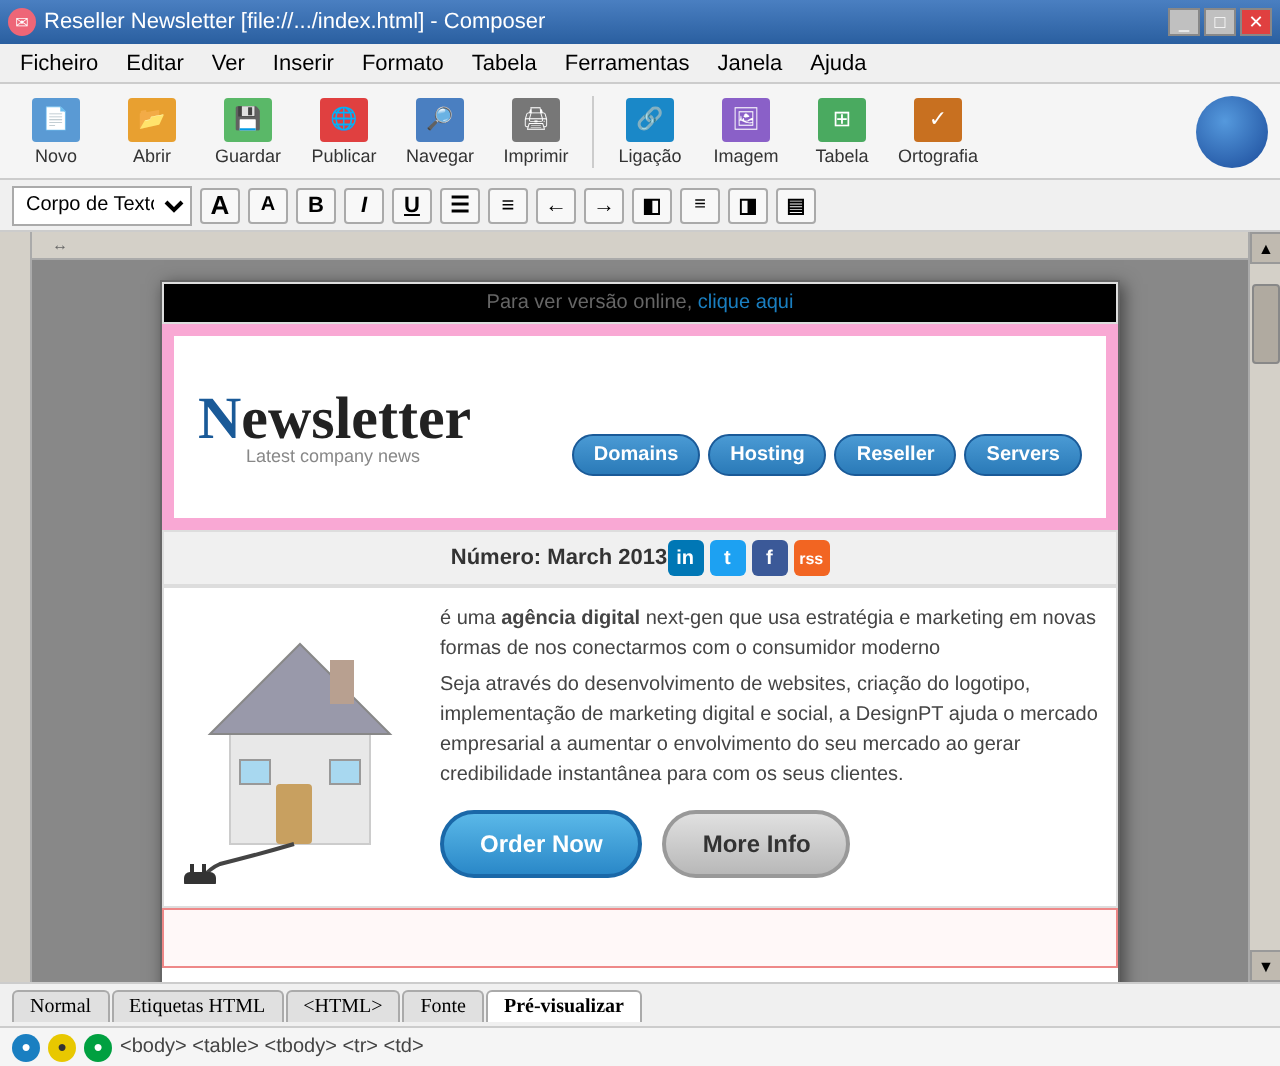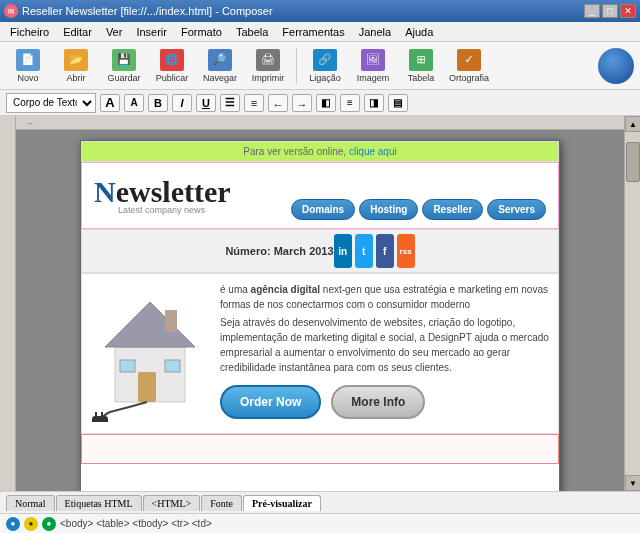--- a/index.html
+++ b/index.html
@@ -169,37 +169,37 @@
     .email-doc {
       background: white;
       width: 480px;
       box-shadow: 2px 2px 8px rgba(0,0,0,0.5);
       border: 1px solid #666;
       min-height: 360px;
     }
 
     
     .email-top-bar {
-      background: #bef264;
+      background: #000000;
       border: 1px solid #ddd;
       padding: 4px 0;
       text-align: center;
       font-size: 10px;
       color: #666;
     }
     .email-top-bar a { color: #1a7fc1; text-decoration: none; }
 
     
     .email-header {
       background: white;
-      border: 1px solid #f9a8d4;
+      border: 6px solid #f9a8d4;
       display: flex;
       align-items: center;
       justify-content: space-between;
-      padding: 8px 12px;
+      padding: 21px 12px;
     }
     .newsletter-logo { }
     .newsletter-logo .big-n {
       font-size: 30px;
       font-weight: 900;
       color: #222;
       line-height: 1;
       font-family: Georgia, serif;
     }
     .newsletter-logo .sub {
@@ -229,21 +229,21 @@
       justify-content: center;
       border: 1px solid #ddd;
       padding: 4px 8px;
       background: #f0f0f0;
       font-size: 11px;
     }
     .issue-bar .numero { color: #555; }
     .issue-bar .numero span { font-weight: bold; color: #333; }
     .social-icons { display: flex; gap: 3px; }
     .social-icon {
-      width: 18px; height: 34px;
+      width: 18px; height: 18px;
       border-radius: 3px;
       display: flex; align-items: center; justify-content: center;
       font-size: 10px; color: white; font-weight: bold;
     }
     .si-linkedin { background: #0077b5; }
     .si-twitter { background: #1da1f2; }
     .si-facebook { background: #3b5998; }
     .si-rss { background: #f26522; }
 
     

